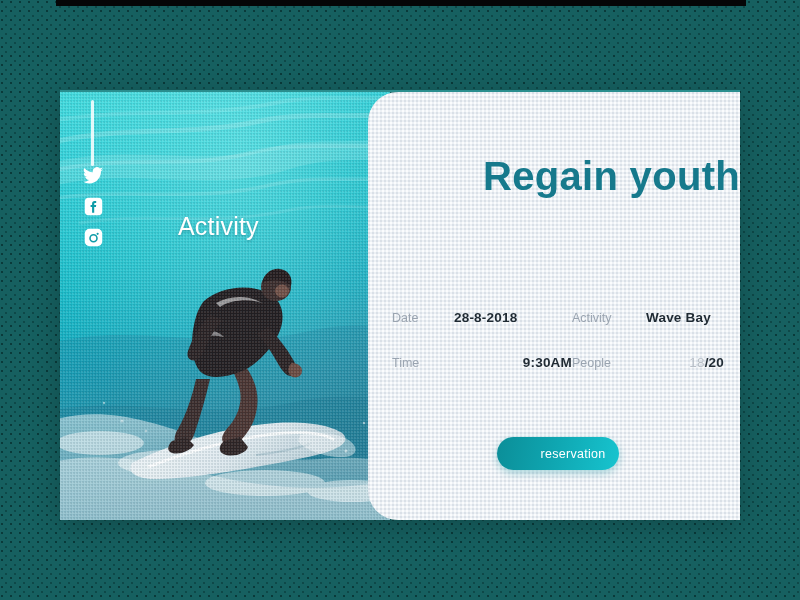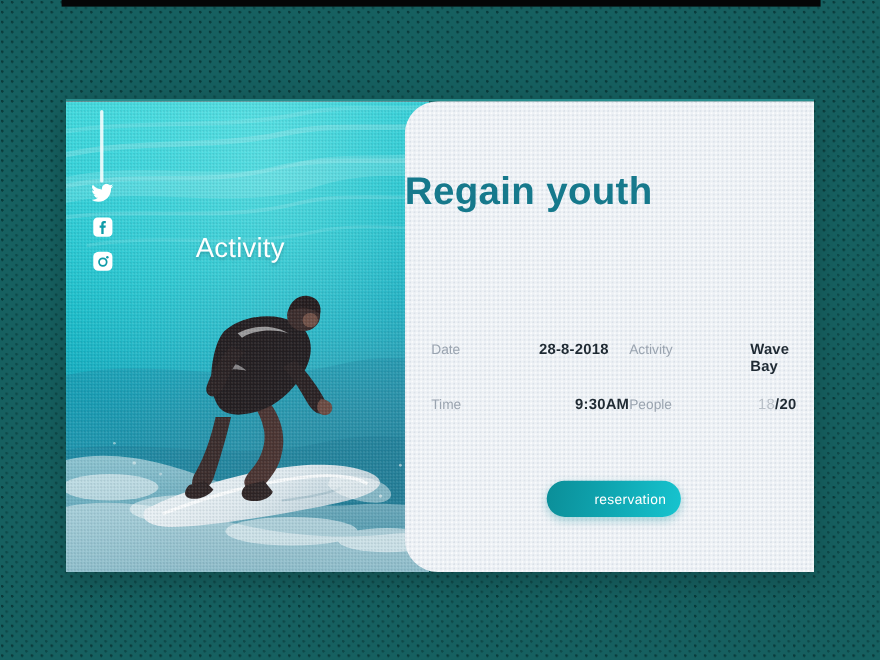--- a/index.html
+++ b/index.html
@@ -134,23 +134,23 @@
     background-size: 4px 4px, 4px 4px;
     background-position: 0 0, 2px 2px;
     overflow: hidden;
   }
 
   #headline {
     position: absolute;
     left: 0;
     right: 0;
     top: 62px;
-    text-align: left;
+    text-align: right;
     color: #16798c;
-    font-size: 35px;
+    font-size: 40px;
     font-weight: bold;
     letter-spacing: 0.3px;
   }
 
   #description {
     position: absolute;
     left: 28px;
     top: 136px;
     width: 318px;
     color: #8d98a5;
@@ -160,34 +160,33 @@
   #description .arrows { color: #1f8fa0; }
 
   
   #details {
     position: absolute;
     left: 24px;
     top: 218px;
     width: 332px;
     display: grid;
     grid-template-columns: 62px 118px 74px auto;
-    row-gap: 20px;
+    row-gap: 30px;
     align-items: baseline;
   }
   .detail-label {
     color: #9aa4b0;
     font-size: 12.5px;
     font-weight: 400;
   }
   .detail-value {
     color: #1f2a33;
     font-size: 13.5px;
     font-weight: bold;
     letter-spacing: 0.2px;
-    margin-left: 36px;
   }
   .val-center { text-align: right; }
   .people-now { color: #b9c0c8; font-weight: normal; }
   .people-cap { color: #1f2a33; font-weight: bold; }
 
   #reservation-button {
     position: absolute;
     left: 129px;
     top: 345px;
     width: 122px;

